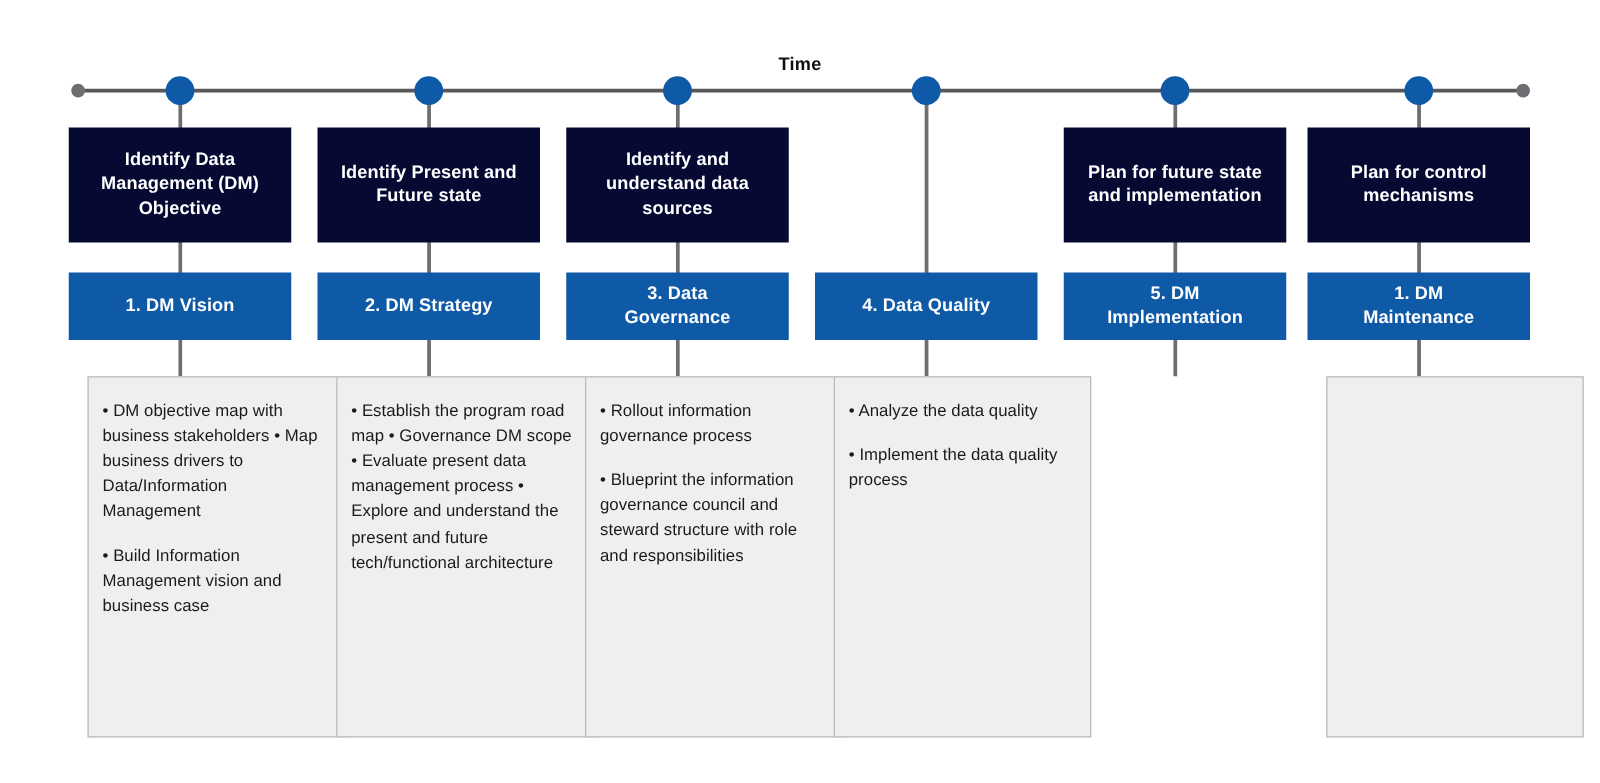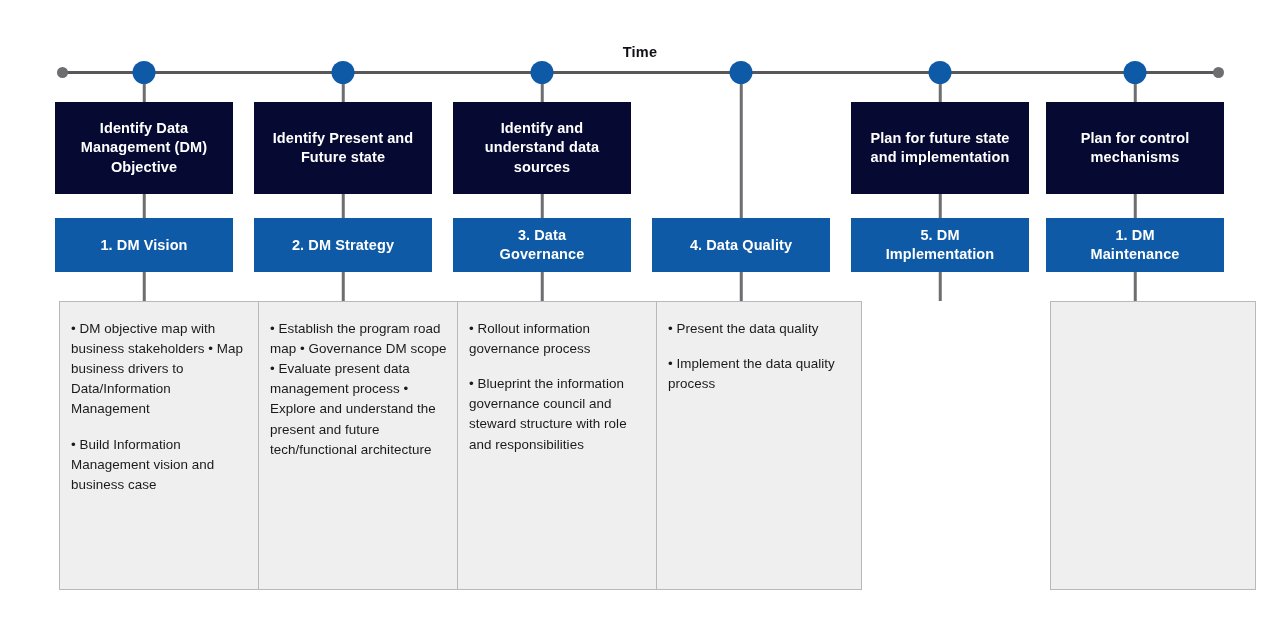--- a/index.html
+++ b/index.html
@@ -125,21 +125,21 @@
   .phase-box span {
     font-size: 14.5px;
     font-weight: bold;
     line-height: 1.3;
     letter-spacing: 0.1px;
   }
 
   .detail-box {
     position: absolute;
     top: 301px;
-    left: 4px;
+    left: 15px;
     width: 206px;
     height: 289px;
     background: #efeff0;
     border: 1px solid #b9b9bb;
     padding: 17px 11px 10px 11px;
     z-index: 2;
   }
 
   .detail-group {
     font-size: 13.4px;
@@ -205,21 +205,21 @@
     </div>
   </div>
 
   <div class="column" style="left:652px;">
     <div class="connector"></div>
     <div class="node-dot"></div>
     <div class="phase-box">
       <span>4. Data Quality</span>
     </div>
     <div class="detail-box">
-      <div class="detail-group">• Present the data quality</div>
+      <div class="detail-group">• Analyze the data quality</div>
       <div class="detail-group">• Implement the data quality process</div>
     </div>
   </div>
 
   <div class="column" style="left:851px;">
     <div class="connector"></div>
     <div class="node-dot"></div>
     <div class="stage-box">
       <span>Plan for future state and implementation</span>
     </div>

